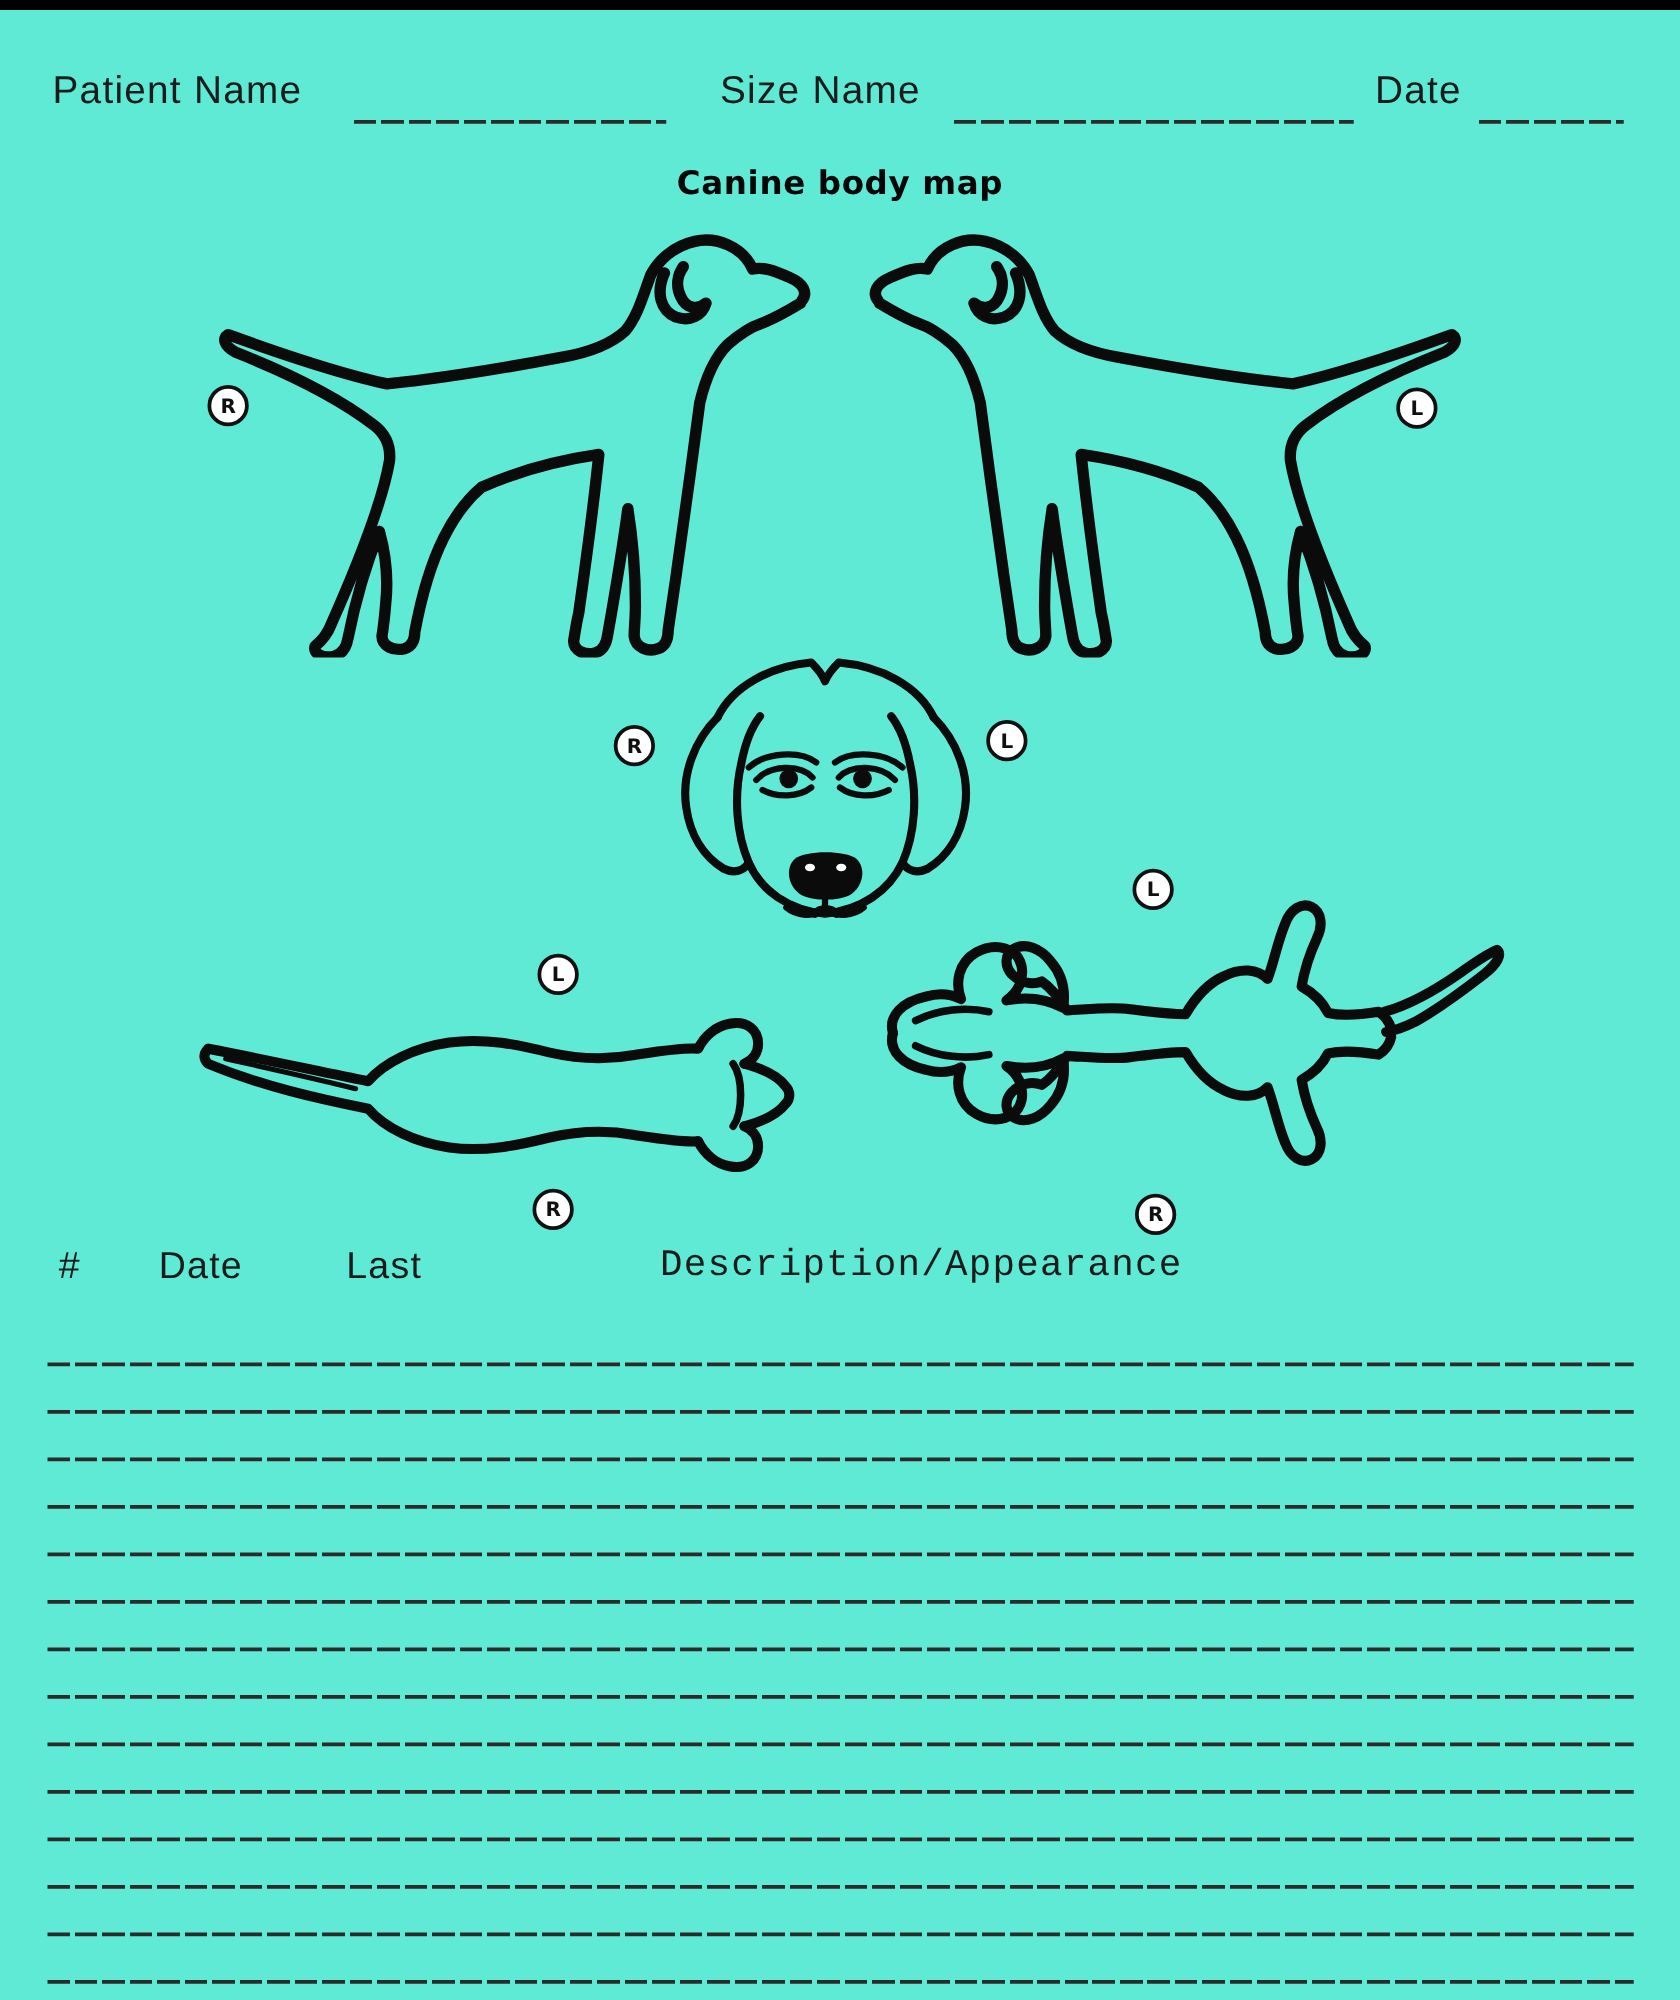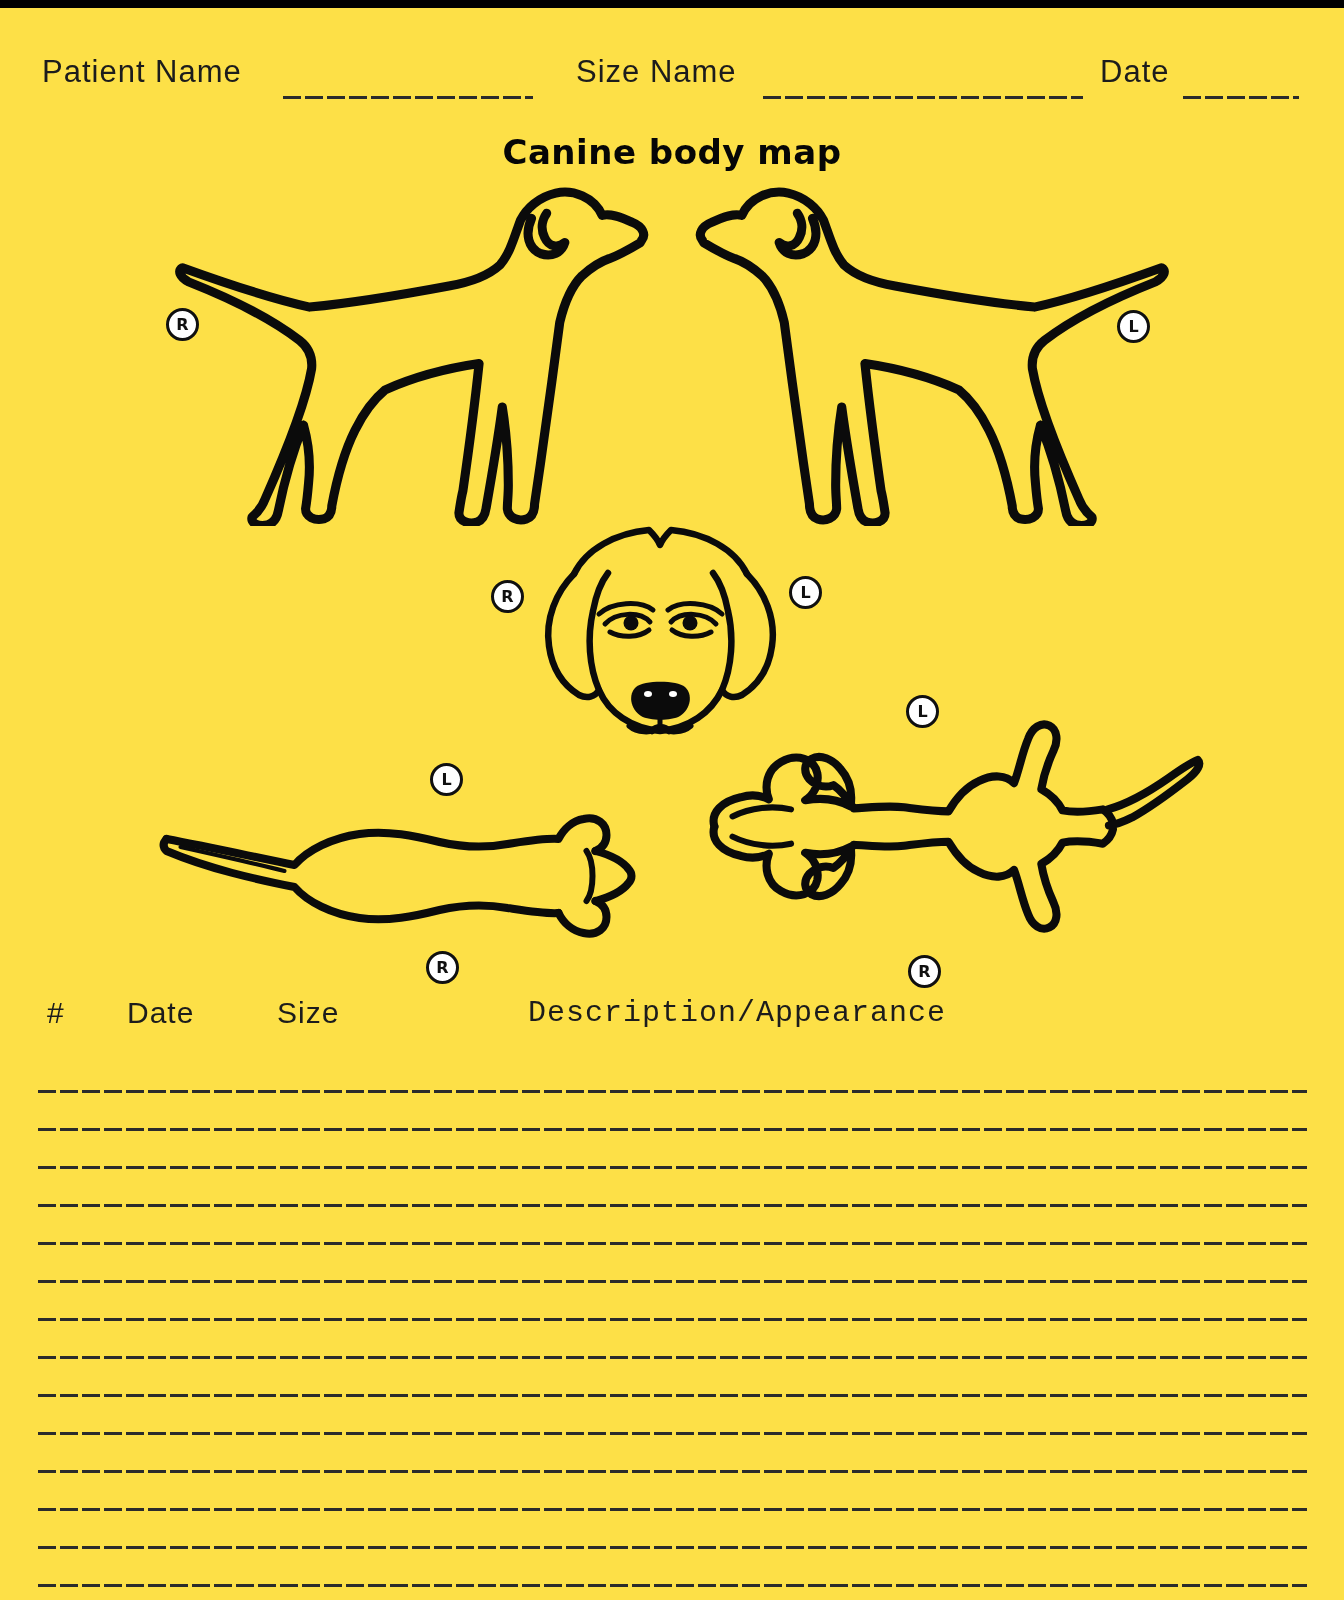--- a/index.html
+++ b/index.html
@@ -1,31 +1,31 @@
 <!DOCTYPE html>
 <html><head>
 <meta charset="utf-8">
 <style>
   html,body{margin:0;padding:0;background:#ffffff;}
   .page{
-    position:relative;width:1344px;height:1600px;background:#fde047;
+    position:relative;width:1344px;height:1600px;background:#5eead4;
     font-family:"Liberation Sans", sans-serif;color:#141414;overflow:hidden;
   }
   .topbar{position:absolute;left:0;top:0;width:1344px;height:8px;background:#000;}
   .hdr-label{
     position:absolute;font-size:31px;letter-spacing:1px;color:#1c1c1c;
     font-family:"Liberation Sans", sans-serif;font-weight:400;white-space:nowrap;
   }
   .dashline{
     position:absolute;height:3px;
     background:repeating-linear-gradient(90deg,#2b2b2b 0 18px,rgba(0,0,0,0) 18px 22px);
   }
   .title{
     position:absolute;left:0;top:132px;width:1344px;text-align:center;
-    font-family:"DejaVu Sans", sans-serif;font-weight:bold;font-size:34px;
+    font-family:"DejaVu Sans", sans-serif;font-weight:bold;font-size:26px;
     letter-spacing:0.5px;color:#060606;
   }
   .fig{position:absolute;}
   .fig svg{display:block;width:100%;height:100%;}
   .marker{
     position:absolute;width:27px;height:27px;border:3px solid #101010;border-radius:50%;
     display:flex;align-items:center;justify-content:center;
     font-family:"DejaVu Sans", sans-serif;font-weight:bold;font-size:16px;color:#101010;
     background:#fff;box-sizing:content-box;
   }
@@ -184,21 +184,21 @@
   <div class="marker" style="left:1117px;top:310px;">L</div>
   <div class="marker" style="left:491px;top:580px;">R</div>
   <div class="marker" style="left:789px;top:576px;">L</div>
   <div class="marker" style="left:430px;top:763px;">L</div>
   <div class="marker" style="left:426px;top:951px;">R</div>
   <div class="marker" style="left:906px;top:695px;">L</div>
   <div class="marker" style="left:908px;top:955px;">R</div>
 
   <span class="col-h" style="left:47px;">#</span>
   <span class="col-h" style="left:127px;">Date</span>
-  <span class="col-h" style="left:277px;">Size</span>
+  <span class="col-h" style="left:277px;">Last</span>
   <span class="col-h" style="left:528px;font-family:Liberation Mono, monospace;">Description/Appearance</span>
 
   <div class="rules">
       <div class="rule" style="top: 0px;"></div>
       <div class="rule" style="top: 38px;"></div>
       <div class="rule" style="top: 76px;"></div>
       <div class="rule" style="top: 114px;"></div>
       <div class="rule" style="top: 152px;"></div>
       <div class="rule" style="top: 190px;"></div>
       <div class="rule" style="top: 228px;"></div>

